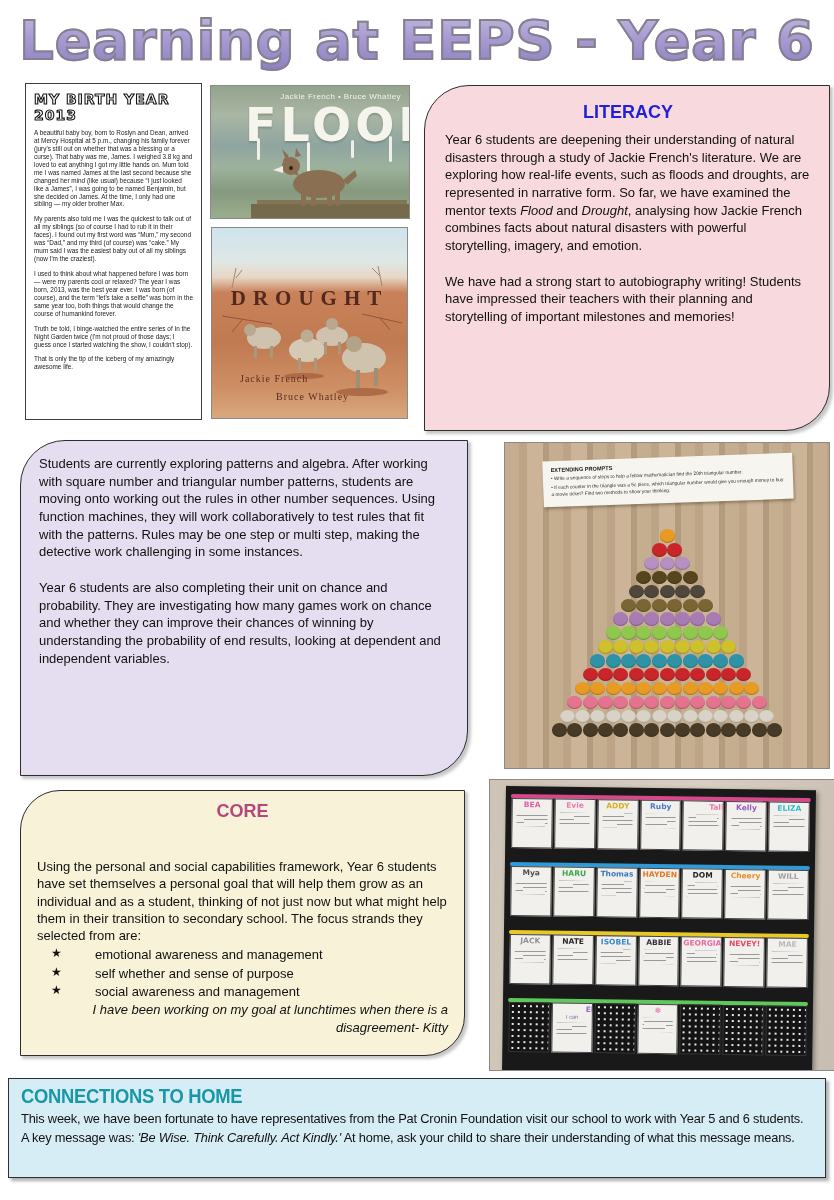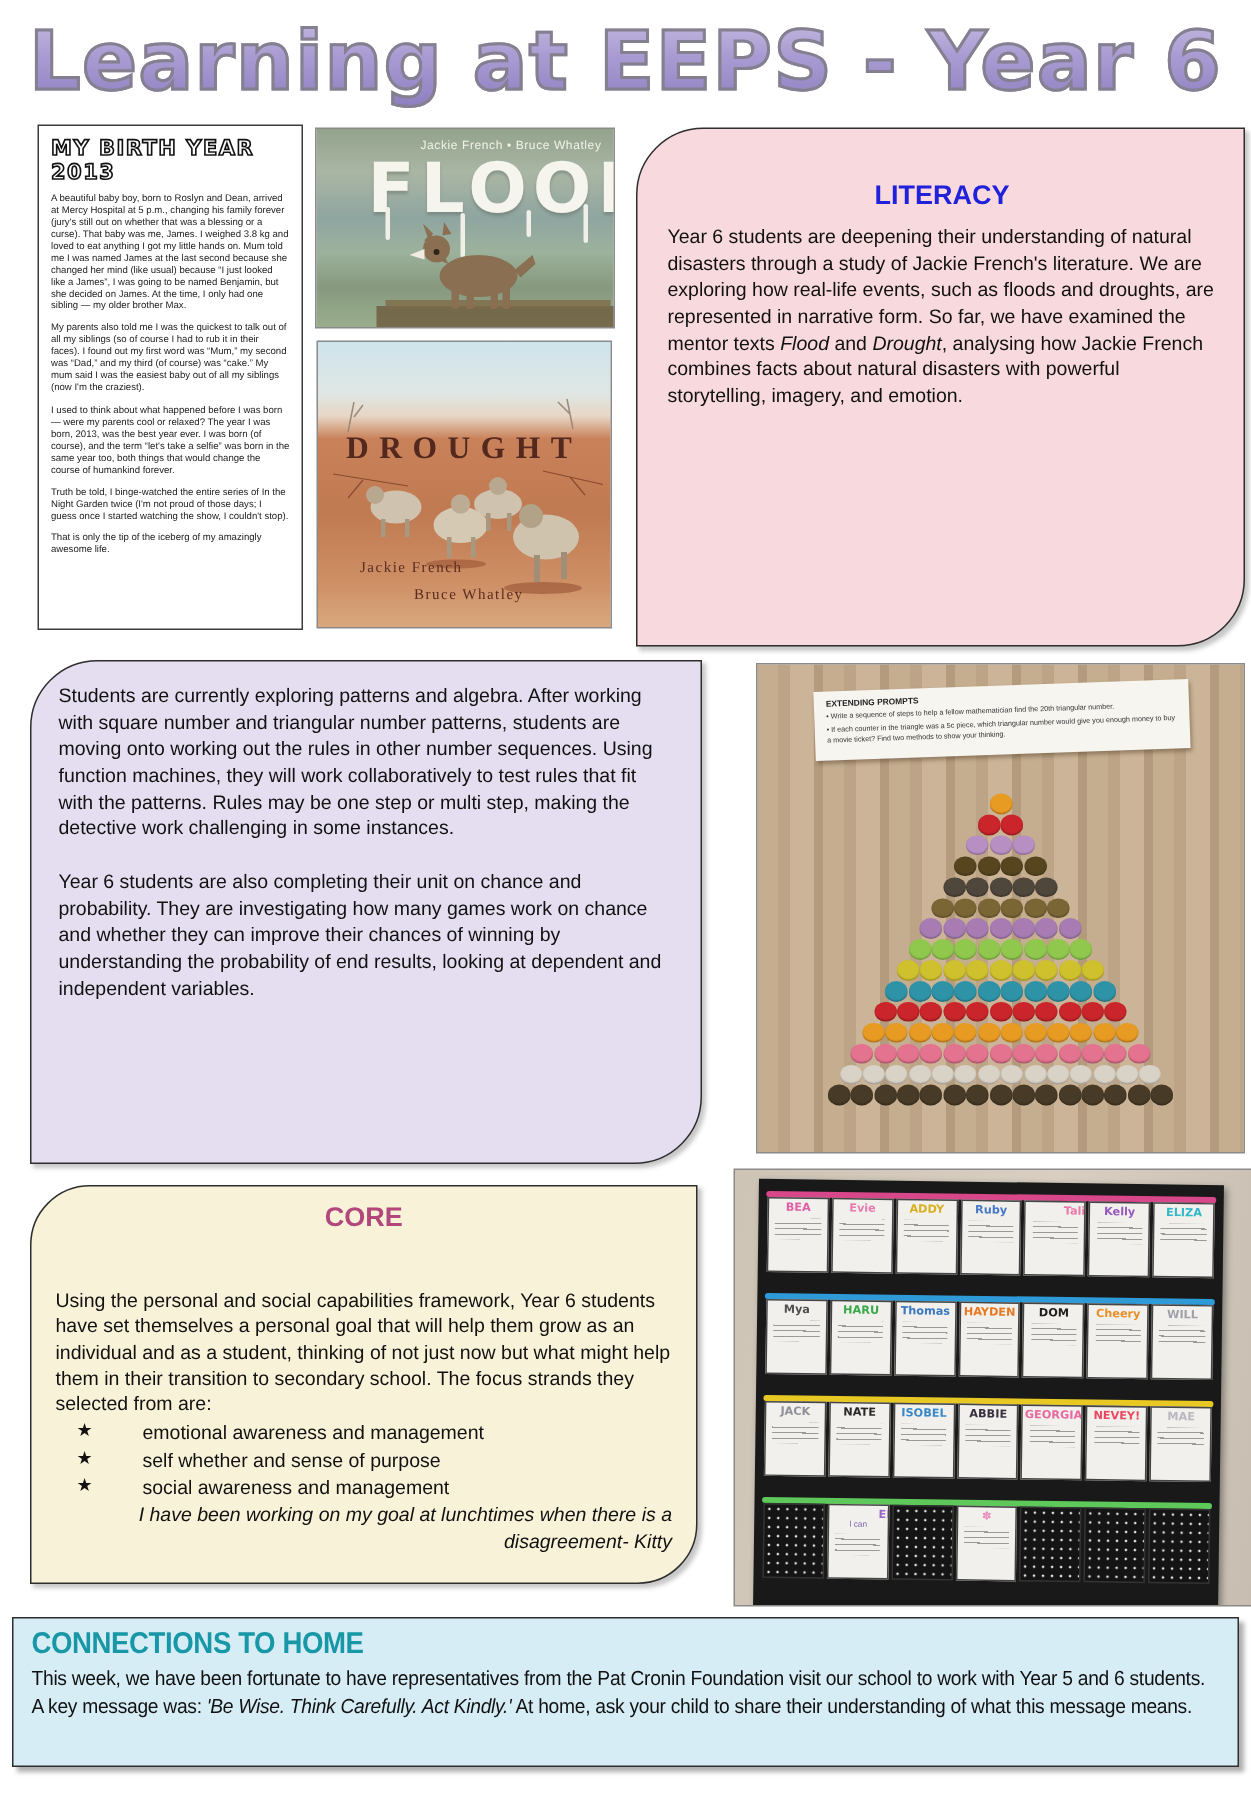--- a/index.html
+++ b/index.html
@@ -41,21 +41,21 @@
     font-size:10px; color:#5a2c20; letter-spacing:1px; }
 
   
   .bubble { position:absolute; border:1.6px solid #2e2e2e; box-shadow:2.5px 2.5px 3px rgba(130,130,130,.45); }
   .round-diag { border-radius:45px 0 45px 0; }
   .box-heading { text-align:center; font-weight:bold; font-size:18px; margin-bottom:8px; }
   .box-body { font-size:13px; line-height:1.36; color:#111; }
   .box-body p { margin-bottom:18px; }
 
   .literacy-box { left:424px; top:85px; width:406px; height:346px; background:#f8d9dd; padding:16px 18px 10px 20px; }
-  .literacy-box .box-heading { color:#2121dc; margin-top:18px; }
+  .literacy-box .box-heading { color:#2121dc; margin-top:0; }
 
   .numeracy-box { left:20px; top:440px; width:448px; height:336px; background:#e5def0; padding:14px 20px 10px 18px; }
   .numeracy-box .box-heading { color:#111; }
 
   .core-box { left:20px; top:790px; width:445px; height:266px; background:#f8f2d8; padding:10px 16px 8px 16px; border-radius:40px 0 40px 0; }
   .core-box .box-heading { color:#b3477c; margin-bottom:2px; }
   .core-box .box-body { line-height:1.33;margin-top:36px; }
   .bullet-row { display:flex; margin:1px 0 1px 14px; }
   .bullet-star { width:44px; color:#111; font-size:12px; }
   .core-quote { font-style:italic; font-size:13px; line-height:1.33; color:#111;text-align:right; }
@@ -170,20 +170,21 @@
       </g>
     </svg>
     <div class="drought-a1">Jackie French</div>
     <div class="drought-a2">Bruce Whatley</div>
   </div>
 
   <div class="bubble round-diag literacy-box" style="position:absolute;">
     <div class="box-heading">LITERACY</div>
     <div class="box-body">
       <p><span>Year 6 students are deepening their understanding of natural disasters through a study of Jackie French's literature. We are exploring how real-life events, such as floods and droughts, are represented in narrative form. So far, we have examined the mentor texts </span><i>Flood</i><span> and </span><i>Drought</i><span>, analysing how Jackie French combines facts about natural disasters with powerful storytelling, imagery, and emotion.</span></p>
+      <p>We have had a strong start to autobiography writing! Students have impressed their teachers with their planning and storytelling of important milestones and memories!</p>
     </div>
   </div>
 
   <div class="bubble round-diag numeracy-box" style="position:absolute;">
     <div class="box-body">
       <p>Students are currently exploring patterns and algebra. After working with square number and triangular number patterns, students are moving onto working out the rules in other number sequences. Using function machines, they will work collaboratively to test rules that fit with the patterns. Rules may be one step or multi step, making the detective work challenging in some instances.</p>
       <p>Year 6 students are also completing their unit on chance and probability. They are investigating how many games work on chance and whether they can improve their chances of winning by understanding the probability of end results, looking at dependent and independent variables.</p>
     </div>
   </div>
 

